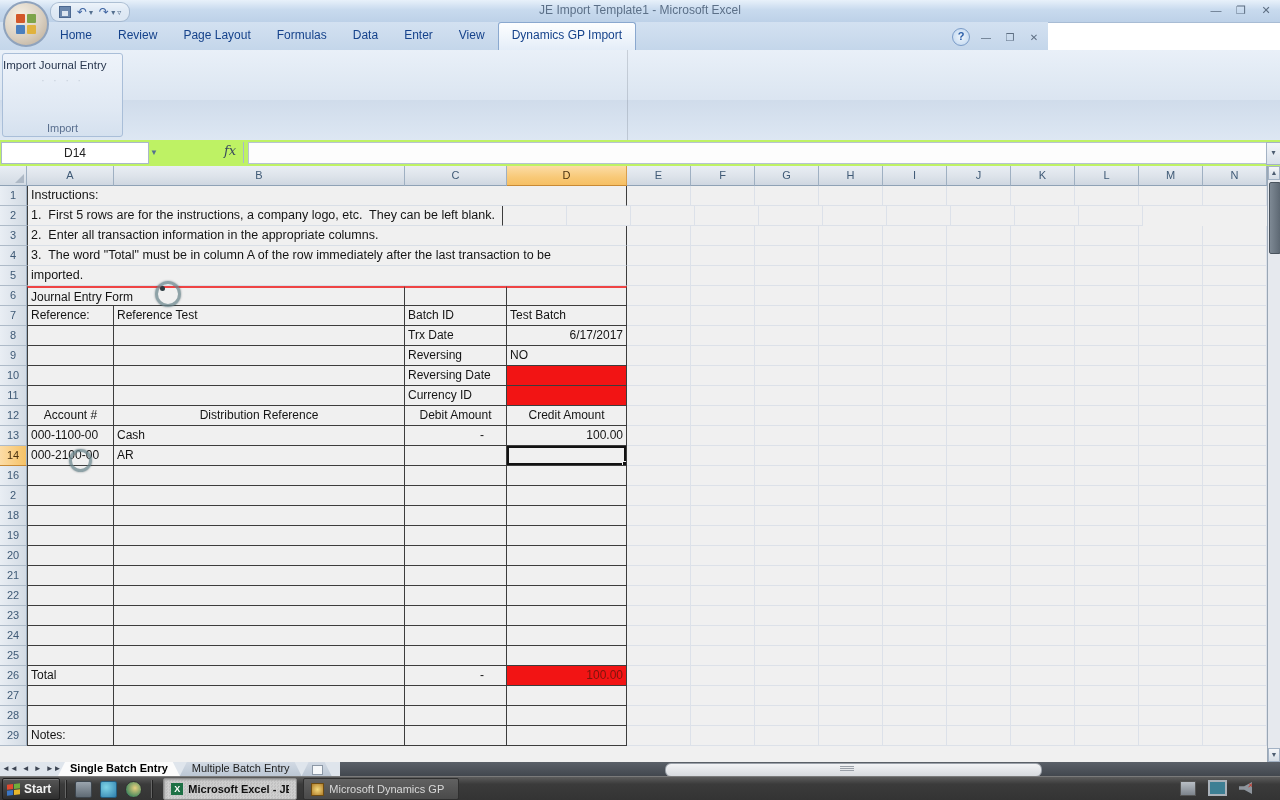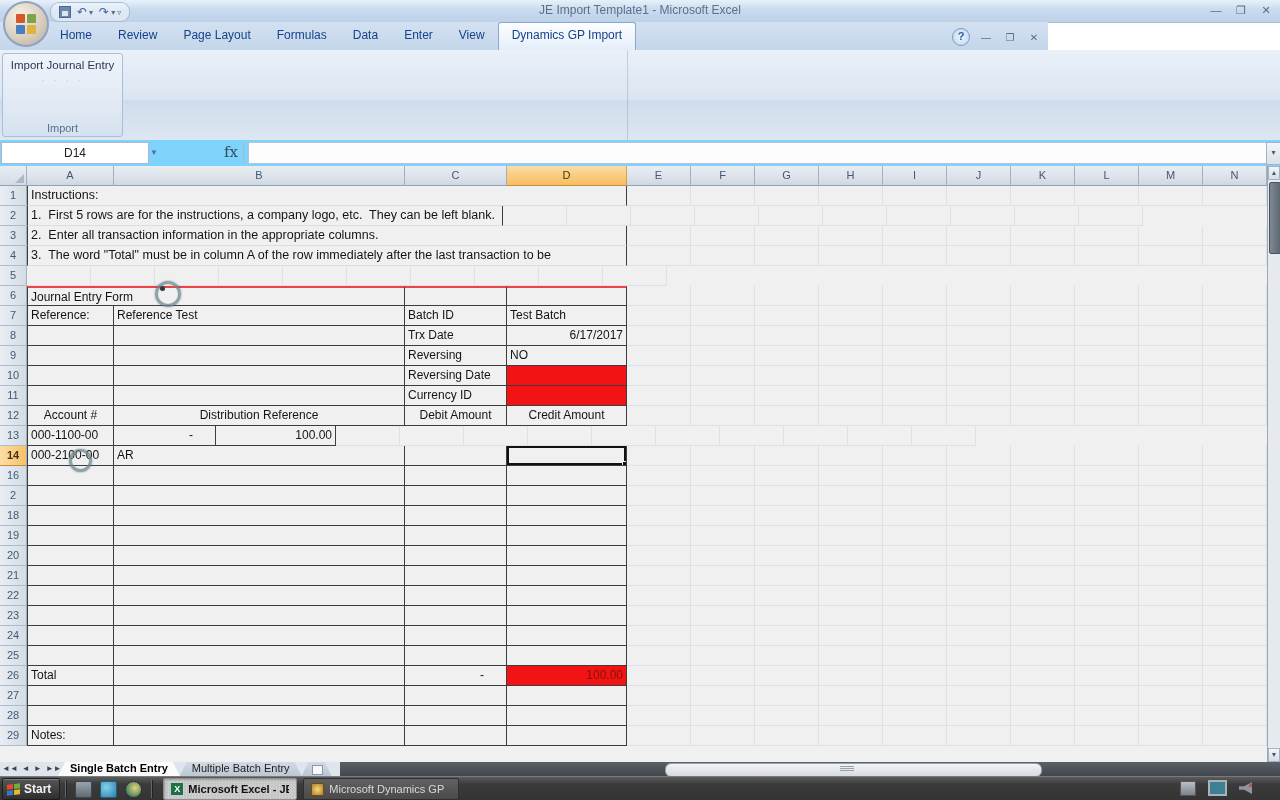--- a/index.html
+++ b/index.html
@@ -34,50 +34,50 @@
   .tab-right{position:absolute;right:6px;top:6px;display:flex;align-items:center;gap:8px;}
   .help-btn{width:16px;height:16px;border-radius:50%;background:radial-gradient(#eef5fc,#bcd4ee);
     border:1px solid #7b9cc8;color:#2a5da8;font-size:11px;font-weight:bold;text-align:center;line-height:15px;}
   .tab-right .wb{width:16px;height:13px;font-size:10px;line-height:13px;color:#5d6e82;text-align:center;}
   
   .ribbon{position:absolute;left:0;top:50px;width:1280px;height:90px;
     background:linear-gradient(#e9f0f8,#dbe5f1 55%,#d0dcEB 56%,#dde7f3);border-bottom:2px solid #8b96a4;}
   .ribbon::after{content:"";position:absolute;left:627px;top:0;height:100%;width:1px;background:rgba(80,92,104,.22);}
   .rgroup{position:absolute;left:2px;top:3px;width:119px;height:82px;
     background:linear-gradient(#eef3fa,#dfe8f3 70%,#d5e1ef);border:1px solid #a9bed8;border-radius:3px;}
-  .rgroup .gbtn{margin-top:5px;text-align:center;font-size:11.5px;color:#2a3850;}
+  .rgroup .gbtn{margin-top:5px;text-align:left;font-size:11.5px;color:#2a3850;}
   .rgroup .gdots{text-align:center;color:#c3ccd8;font-size:10px;letter-spacing:3px;margin-top:4px;}
   .rgroup .glabel{position:absolute;bottom:2px;left:0;right:0;text-align:center;font-size:11px;color:#5a6f8f;}
   
-  .fbar{position:absolute;left:0;top:140px;width:1280px;height:26px;background:#7dd3fc;border-bottom:1px solid #a0aebf;}
+  .fbar{position:absolute;left:0;top:140px;width:1280px;height:26px;background:#bef264;border-bottom:1px solid #a0aebf;}
   .namebox{position:absolute;left:1px;top:2px;width:146px;height:20px;background:#fff;border:1px solid #aab8ca;
     font-size:12px;text-align:center;line-height:20px;color:#222;}
   .name-arrow{position:absolute;left:150px;top:8px;font-size:8px;color:#55708f;}
-  .fx{position:absolute;left:224px;top:3px;font-family:"DejaVu Serif",serif;font-size:15px;color:#3a4a5c;}
+  .fx{position:absolute;left:224px;top:3px;font-family:"DejaVu Serif",serif;font-style:italic;font-size:13px;color:#3a4a5c;}
   .fsep{position:absolute;left:243px;top:2px;width:1px;height:21px;background:#aab8ca;}
   .finput{position:absolute;left:248px;top:2px;width:1014px;height:20px;background:#fdfdfd;border:1px solid #b6c3d2;
     font-size:12px;line-height:20px;padding:0 3px;color:#222;}
   .fchev{position:absolute;left:1266px;top:2px;width:13px;height:21px;background:linear-gradient(#f2f5f9,#d8e0ea);
     border:1px solid #a3b2c4;font-size:8px;color:#4c5c70;text-align:center;line-height:20px;}
   
   .grid{position:absolute;left:0;top:166px;width:1267px;height:596px;background:#f0f0f0;overflow:hidden;}
   .hdr-row{display:flex;height:20px;}
   .corner{width:27px;height:20px;background:linear-gradient(#e9eef4,#d3dbe4);border-right:1px solid #9fb0c2;
     border-bottom:1px solid #8fa2b6;position:relative;box-sizing:border-box;}
   .corner::after{content:"";position:absolute;right:2px;bottom:2px;border-left:9px solid transparent;border-bottom:9px solid #aeb9c6;}
   .colhdr{height:20px;box-sizing:border-box;background:linear-gradient(#e9eef4,#dde3ea 55%,#cfd7e1);
     border-right:1px solid #9fb0c2;border-bottom:1px solid #8fa2b6;
     font-size:11px;color:#3f5a76;text-align:center;line-height:19px;}
   .colhdr.sel{background:linear-gradient(#fcdca6,#f8c977 60%,#f6bf63);border-right:1px solid #d99f4c;
     border-bottom:1px solid #c88a35;color:#4a3push10;color:#4a3210;}
   .grow{display:flex;height:20px;}
   .rowhdr{width:27px;height:20px;box-sizing:border-box;background:linear-gradient(to right,#e9eef4,#d3dbe4);
     border-right:1px solid #9fb0c2;border-bottom:1px solid #aebbc9;
     font-size:11px;color:#3f5a76;text-align:center;line-height:19px;flex:none;}
-  .rowhdr.sel{background:linear-gradient(to right,#fcdca6,#f6c266);border-bottom:1px solid #c88a35;color:#4a3210;font-weight:bold;}
+  .rowhdr.sel{background:linear-gradient(to right,#fcdca6,#f6c266);border-bottom:1px solid #c88a35;color:#4a3210;}
   .cell{height:20px;box-sizing:border-box;flex:none;font-size:12px;line-height:19px;color:#141414;
     padding:0 3px;white-space:pre;overflow:hidden;position:relative;}
   .cell.dark{border-right:1px solid #3d3d3d;border-bottom:1px solid #3d3d3d;}
   .cell.first{border-left:1px solid #3d3d3d;}
   .cell.freecell{border-right:1px solid #3d3d3d;border-bottom:1px solid #d9dfe7;font-size:12.5px;overflow:visible;z-index:2;}
   .cell.topdark{border-top:2px solid #ef4444;}
   .cell.center{text-align:center;}
   .cell.right{text-align:right;}
   .cell.selcell{box-shadow:inset 0 0 0 2px #121212;z-index:3;}
   .handle{position:absolute;right:-3px;bottom:-3px;width:5px;height:5px;background:#121212;border:1px solid #f6f6f6;z-index:4;}
@@ -233,20 +233,21 @@
       <div class="cell freecell first" style="width: 600px;">2.  Enter all transaction information in the appropriate columns.</div>
       <div class="filler"></div>
     </div>
     <div class="grow">
       <div class="rowhdr">4</div>
       <div class="cell freecell first" style="width: 600px;">3.  The word "Total" must be in column A of the row immediately after the last transaction to be</div>
       <div class="filler"></div>
     </div>
     <div class="grow">
       <div class="rowhdr">5</div>
+      <div class="cell freecell first" style="width: 600px;">imported.</div>
       <div class="filler"></div>
     </div>
     <div class="grow">
       <div class="rowhdr">6</div>
       <div class="cell dark first topdark" style="width: 378px;">Journal Entry Form</div>
       <div class="cell dark topdark" style="width: 102px;"></div>
       <div class="cell dark topdark" style="width: 120px;"></div>
       <div class="filler"></div>
     </div>
     <div class="grow">
@@ -293,20 +294,21 @@
       <div class="rowhdr">12</div>
       <div class="cell dark first center" style="width: 87px;">Account #</div>
       <div class="cell dark center" style="width: 291px;">Distribution Reference</div>
       <div class="cell dark center" style="width: 102px;">Debit Amount</div>
       <div class="cell dark center" style="width: 120px;">Credit Amount</div>
       <div class="filler"></div>
     </div>
     <div class="grow">
       <div class="rowhdr">13</div>
       <div class="cell dark first" style="width: 87px;">000-1100-00</div>
+      <div class="cell dark" style="width: 291px;">Cash</div>
       <div class="cell dark right" style="width: 102px; padding-right: 22px;">-</div>
       <div class="cell dark right" style="width: 120px;">100.00</div>
       <div class="filler"></div>
     </div>
     <div class="grow">
       <div class="rowhdr sel">14</div>
       <div class="cell dark first" style="width: 87px;">000-2100-00</div>
       <div class="cell dark" style="width: 291px;">AR</div>
       <div class="cell dark" style="width: 102px;"></div>
       <div class="cell dark selcell" style="width: 120px;"><span class="handle"></span></div>

